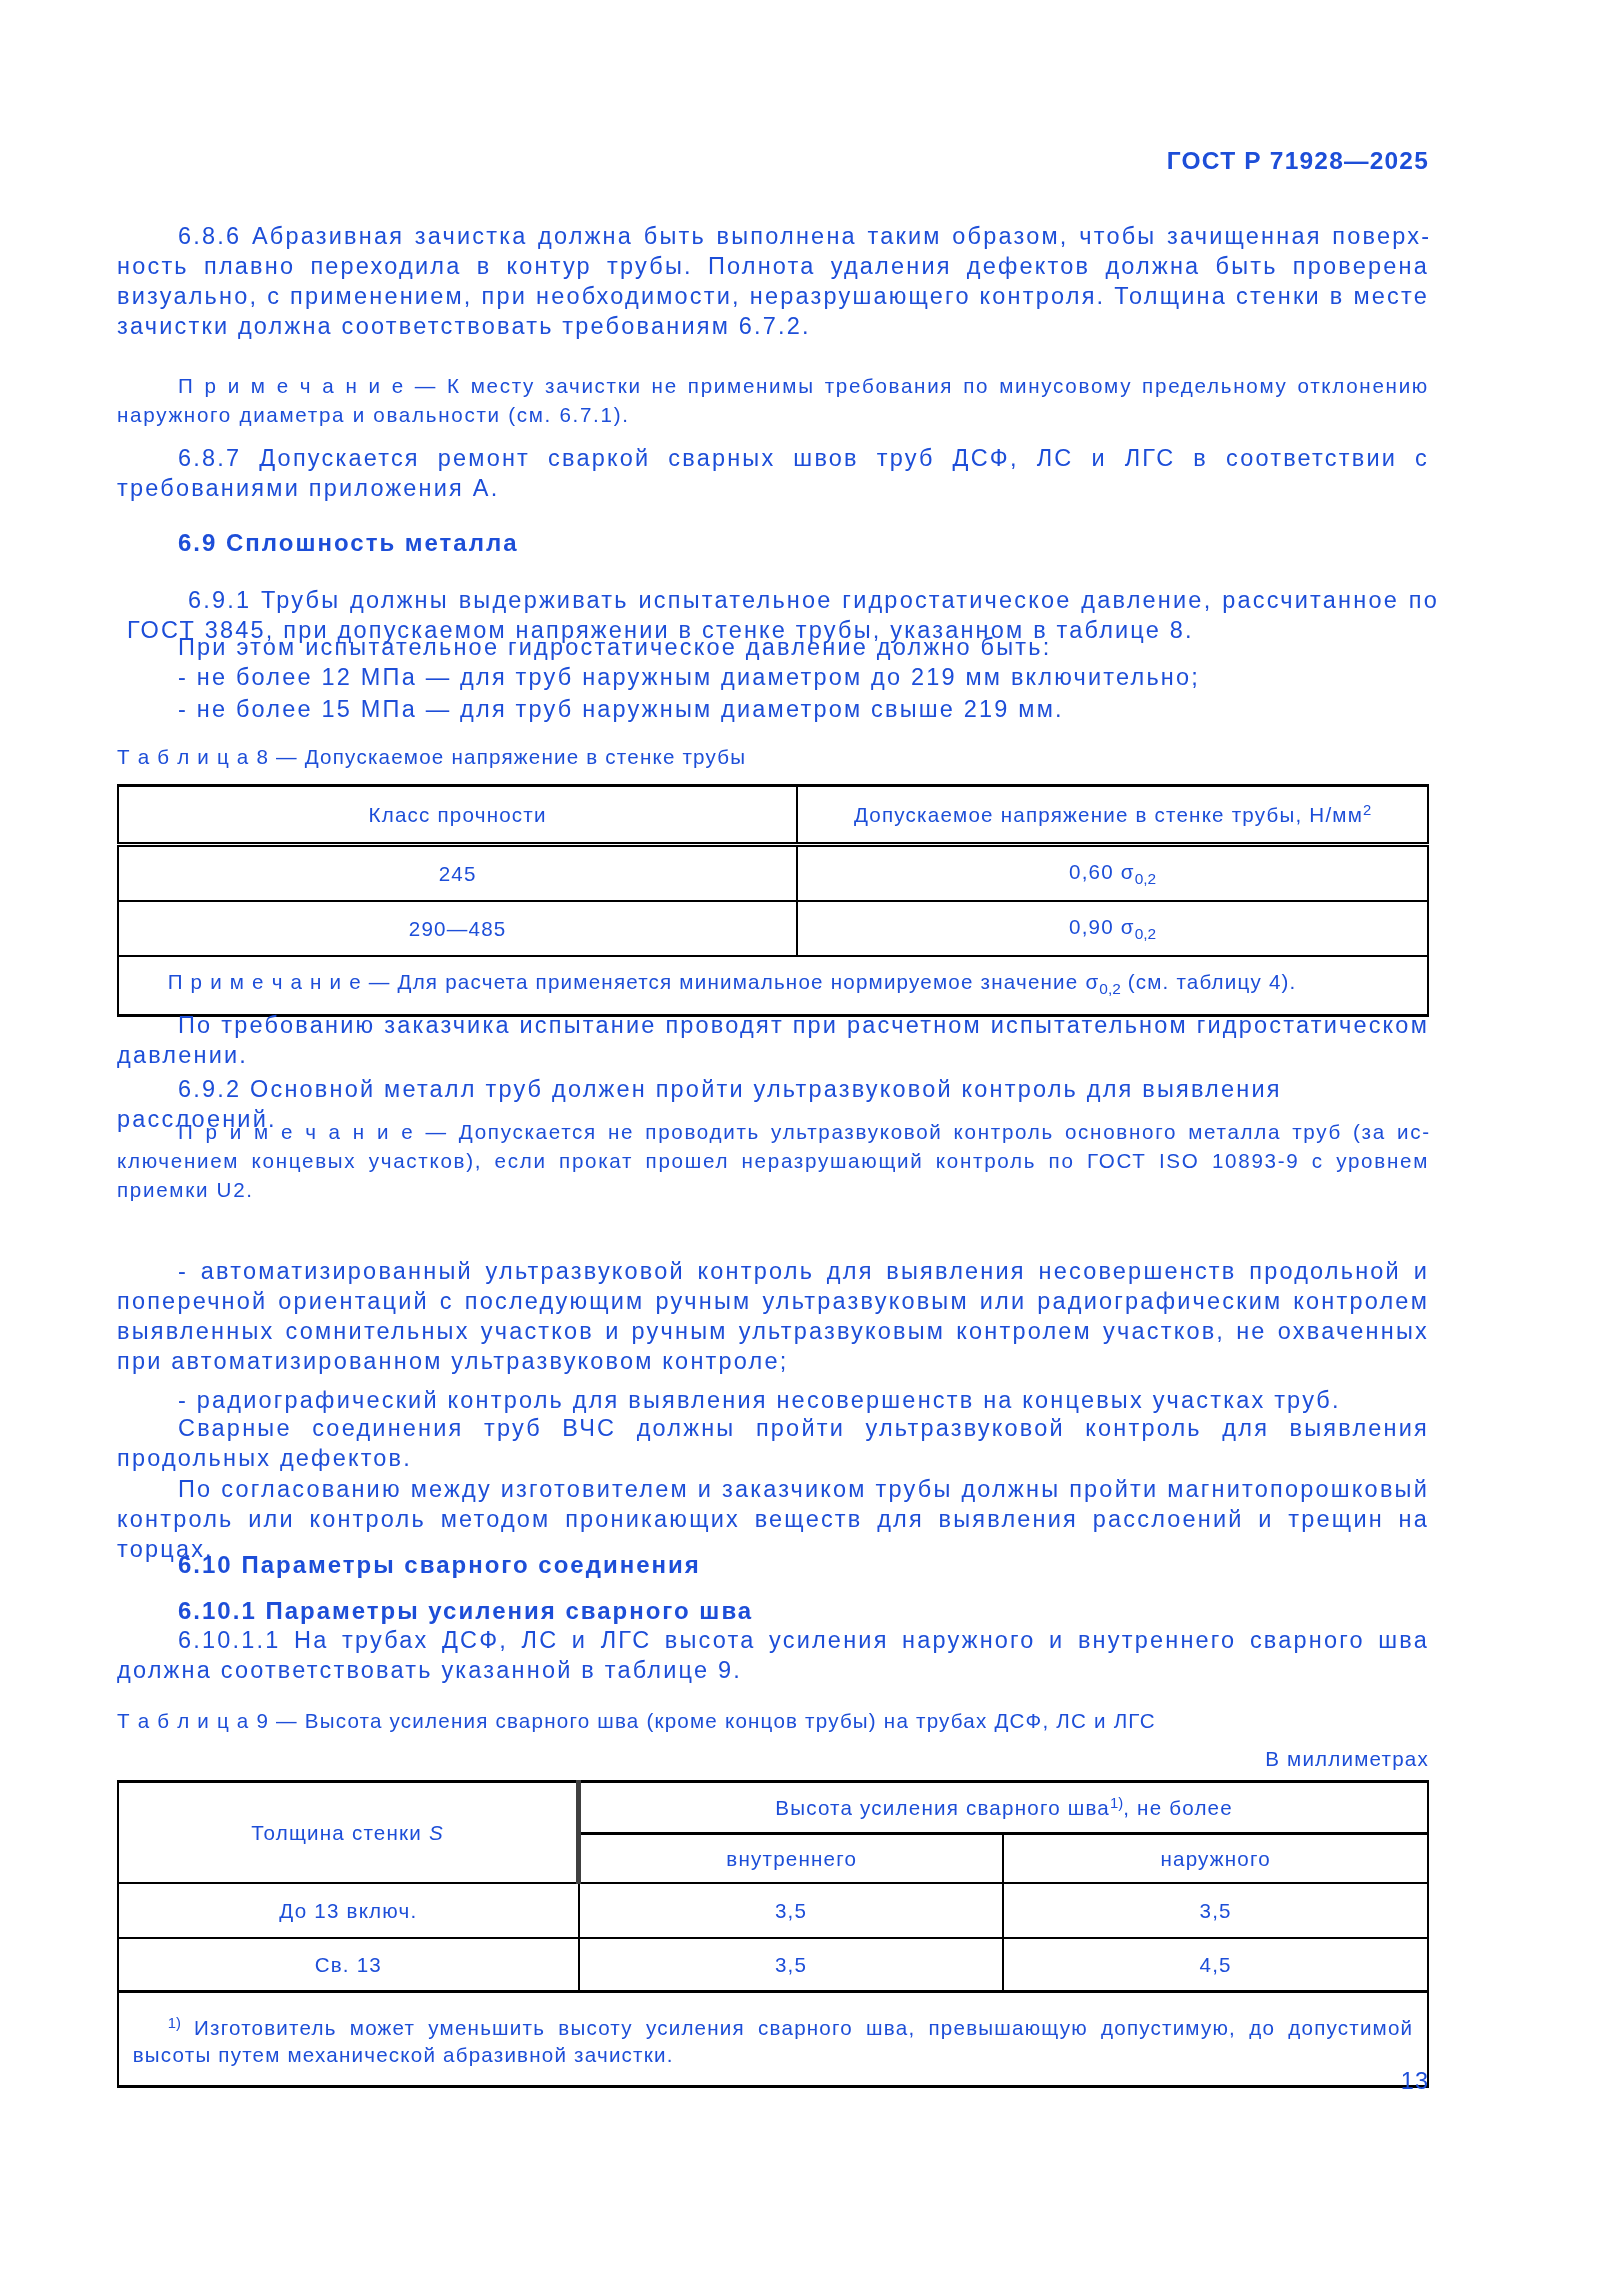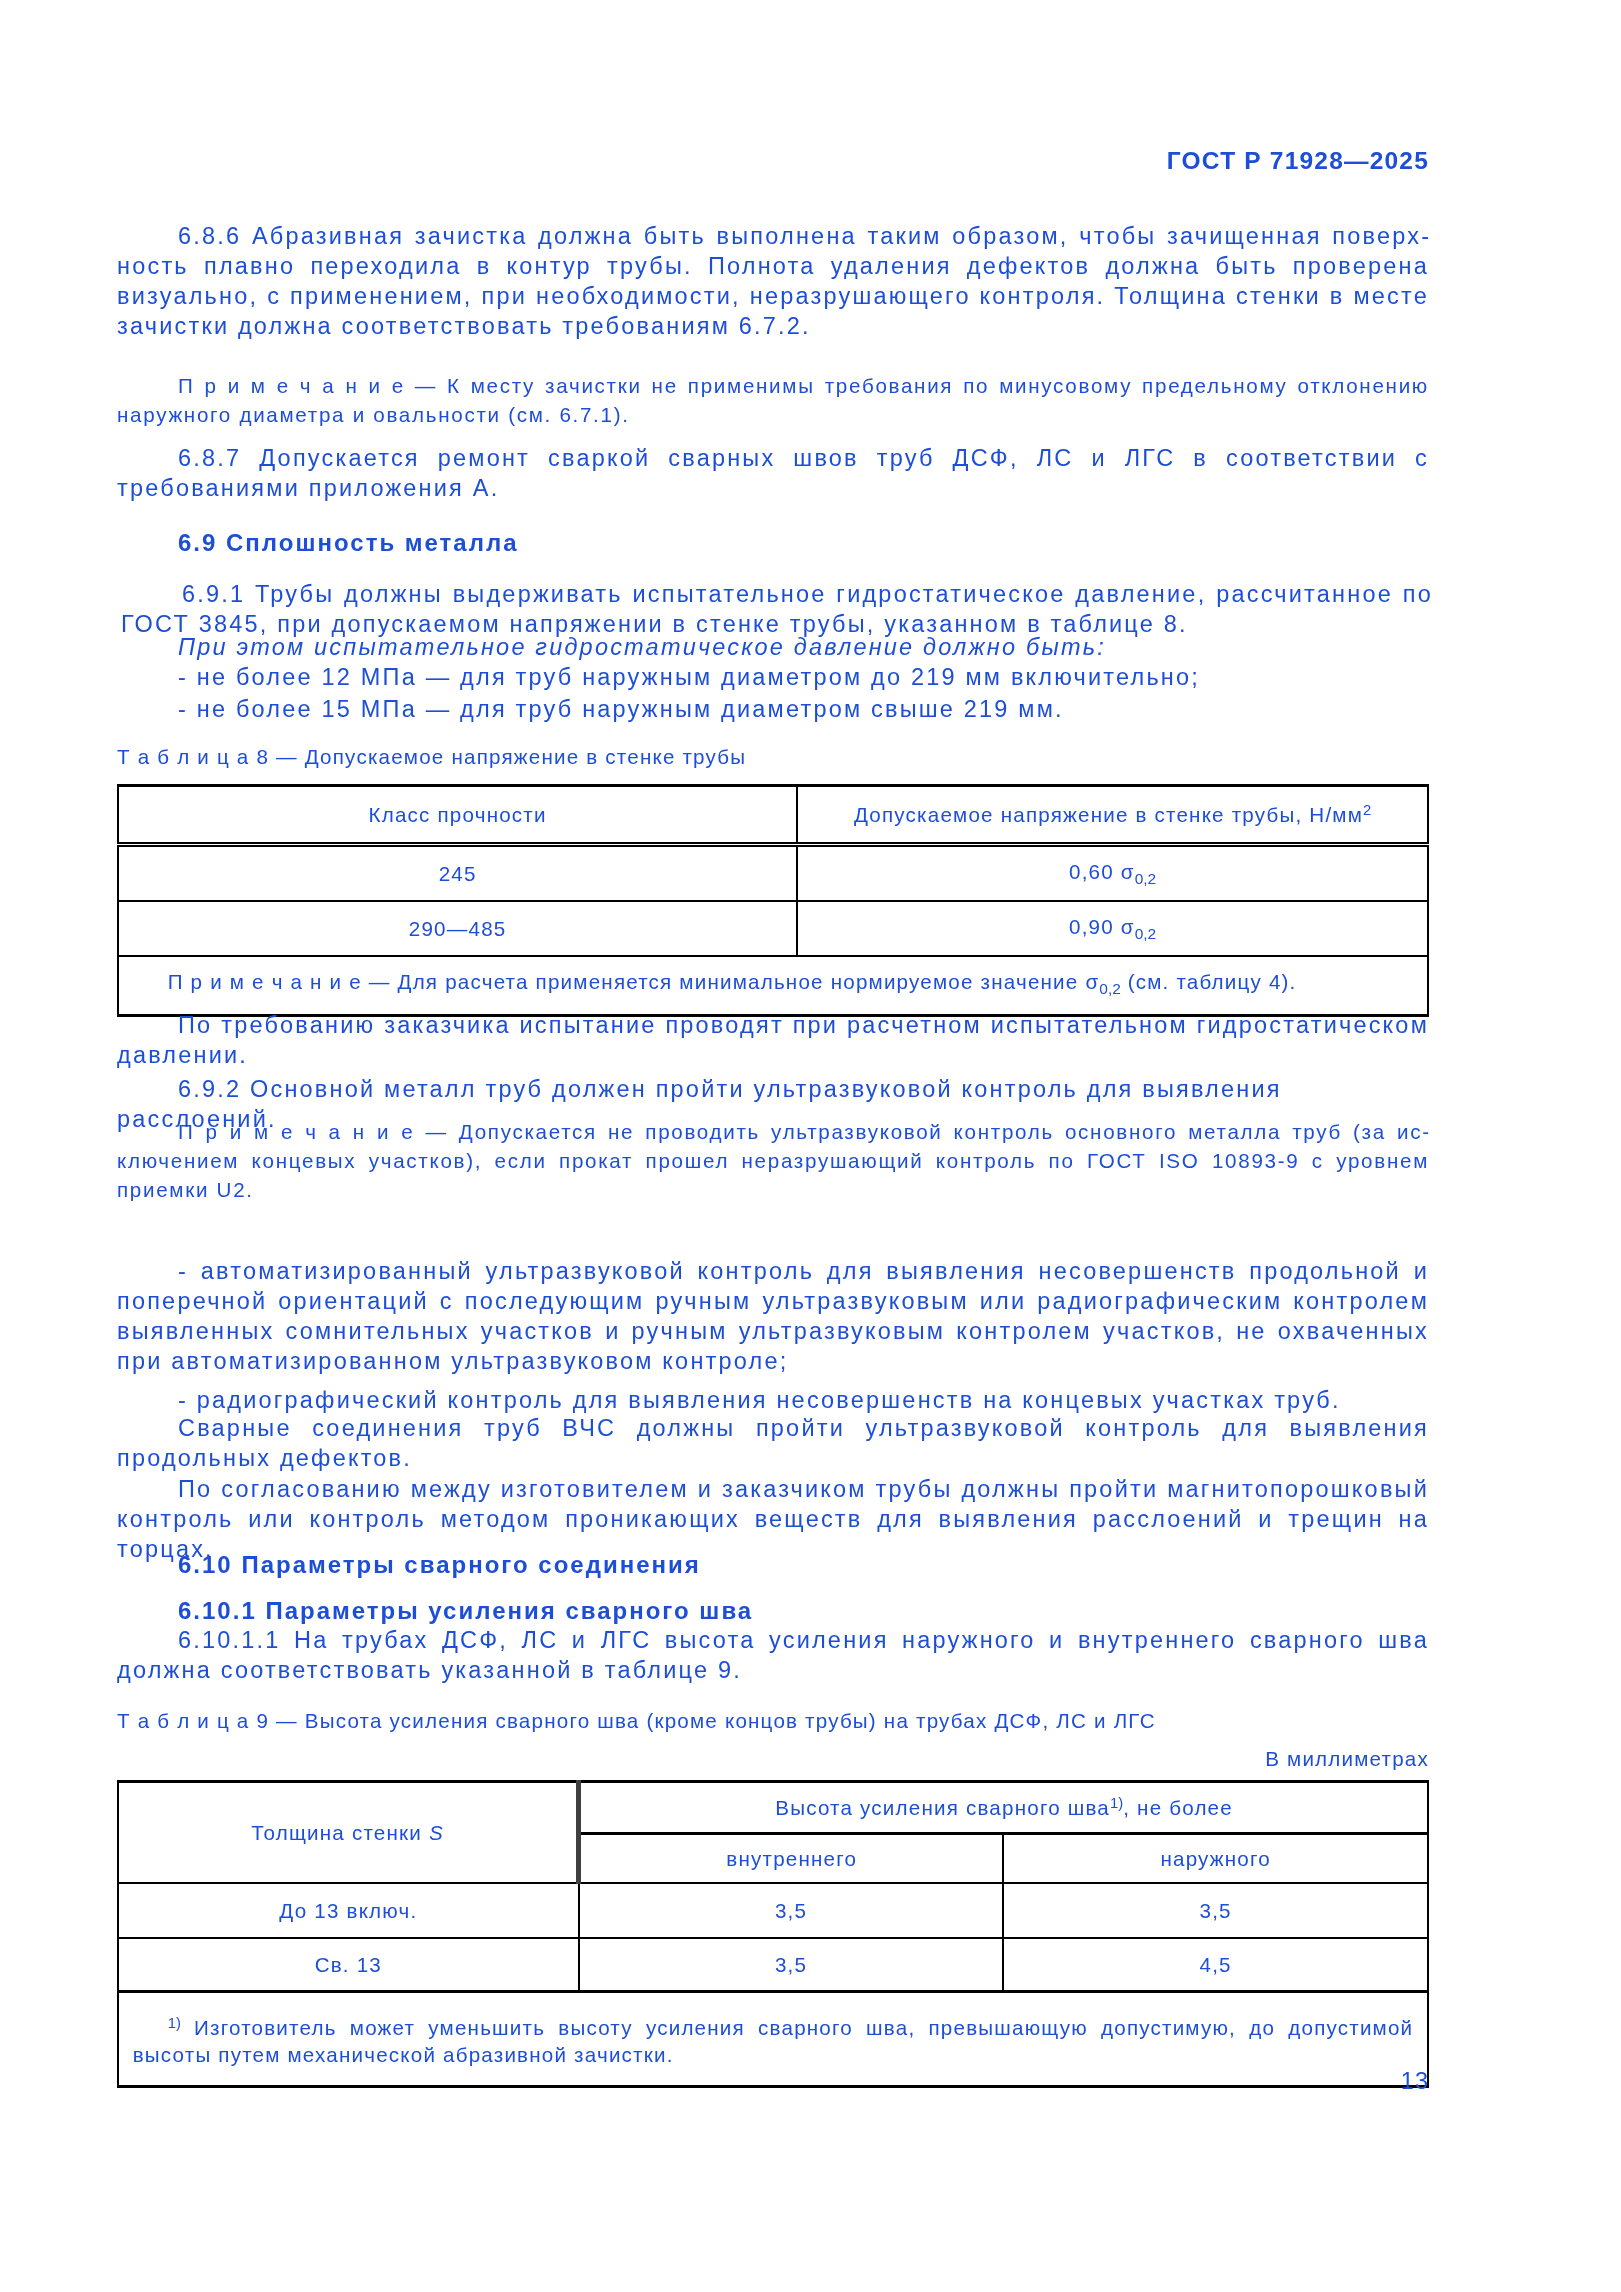--- a/index.html
+++ b/index.html
@@ -51,23 +51,23 @@
   <div class="block doc-header" style="top:147px;">ГОСТ Р 71928—2025</div>
 
   <p class="block body-text" style="top:221px;margin:0;">6.8.6  Абразивная зачистка должна быть выполнена таким образом, чтобы зачищенная поверх­ность плавно переходила в контур трубы. Полнота удаления дефектов должна быть проверена визу­ально, с применением, при необходимости, неразрушающего контроля. Толщина стенки в месте зачист­ки должна соответствовать требованиям 6.7.2.</p>
 
   <p class="block note" style="top:371px;margin:0;">П р и м е ч а н и е  — К месту зачистки не применимы требования по минусовому предельному отклонению наружного диаметра и овальности (см. 6.7.1).</p>
 
   <p class="block body-text" style="top:443px;margin:0;">6.8.7  Допускается ремонт сваркой сварных швов труб ДСФ, ЛС и ЛГС в соответствии с требова­ниями приложения А.</p>
 
   <h3 class="block heading" style="top:529px;margin:0;">6.9  Сплошность металла</h3>
 
-  <p class="block body-text" style="top:575px;margin:4px;">6.9.1  Трубы должны выдерживать испытательное гидростатическое давление, рассчитанное по ГОСТ 3845, при допускаемом напряжении в стенке трубы, указанном в таблице 8.</p>
+  <p class="block body-text" style="top:575px;margin:10px;">6.9.1  Трубы должны выдерживать испытательное гидростатическое давление, рассчитанное по ГОСТ 3845, при допускаемом напряжении в стенке трубы, указанном в таблице 8.</p>
 
-  <p class="block body-text single" style="top:632px;margin:0;font-style:italic;">При этом испытательное гидростатическое давление должно быть:</p>
+  <p class="block body-text single" style="top:632px;margin:0;">При этом испытательное гидростатическое давление должно быть:</p>
   <p class="block body-text single" style="top:662px;margin:0;">-  не более 12 МПа — для труб наружным диаметром до 219 мм включительно;</p>
   <p class="block body-text single" style="top:694px;margin:0;">-  не более 15 МПа — для труб наружным диаметром свыше 219 мм.</p>
 
   <div class="block caption" style="top:745px;">Т а б л и ц а  8 — Допускаемое напряжение в стенке трубы</div>
 
   <div class="block" style="top:784px;">
     <table class="gost-table">
       <tbody>
           <tr class="t8-head">
         <td class="t8-c1">Класс прочности</td>

